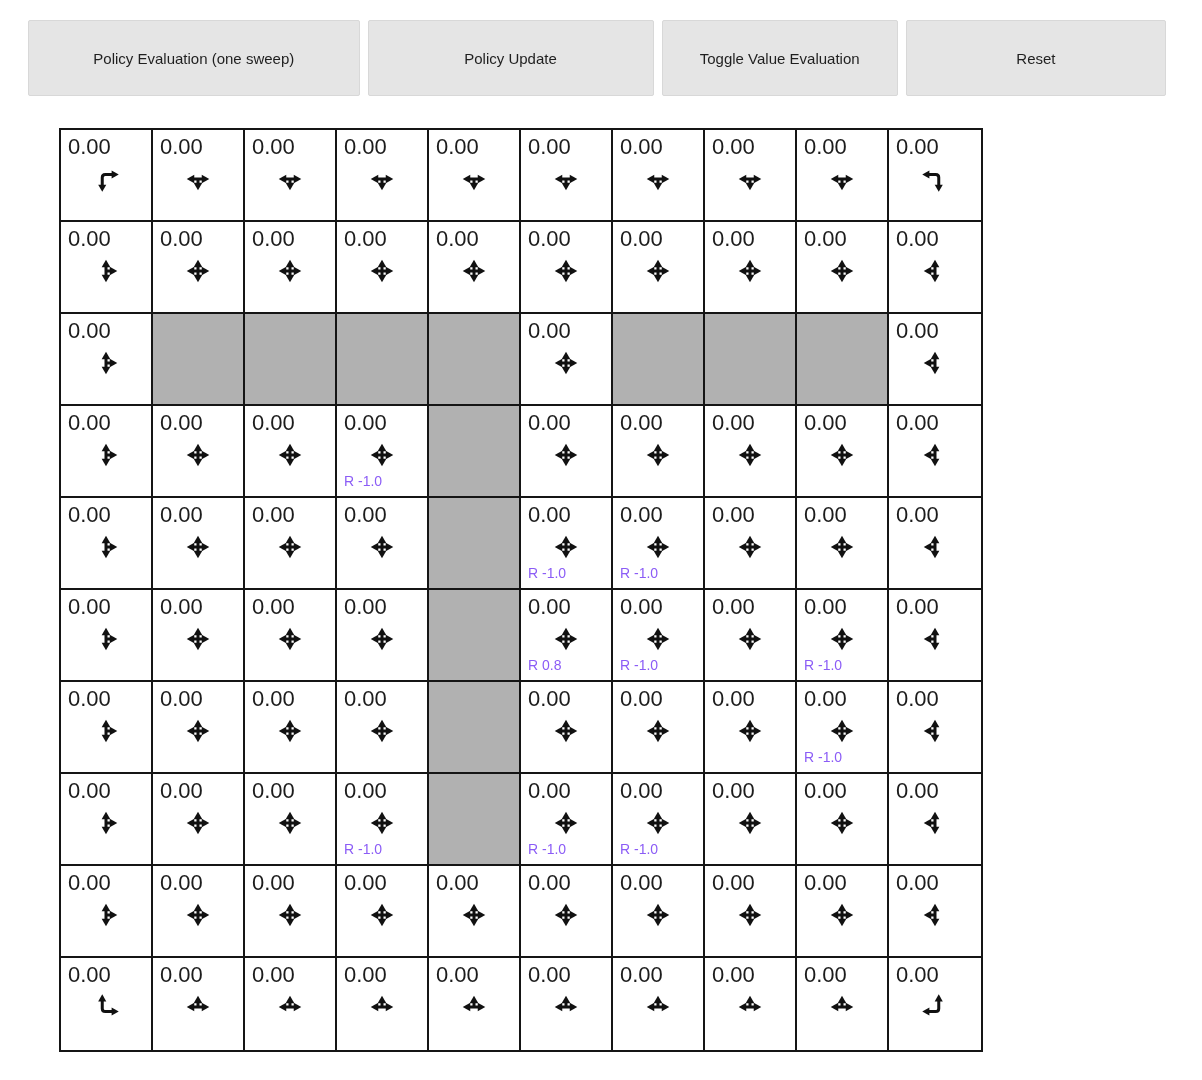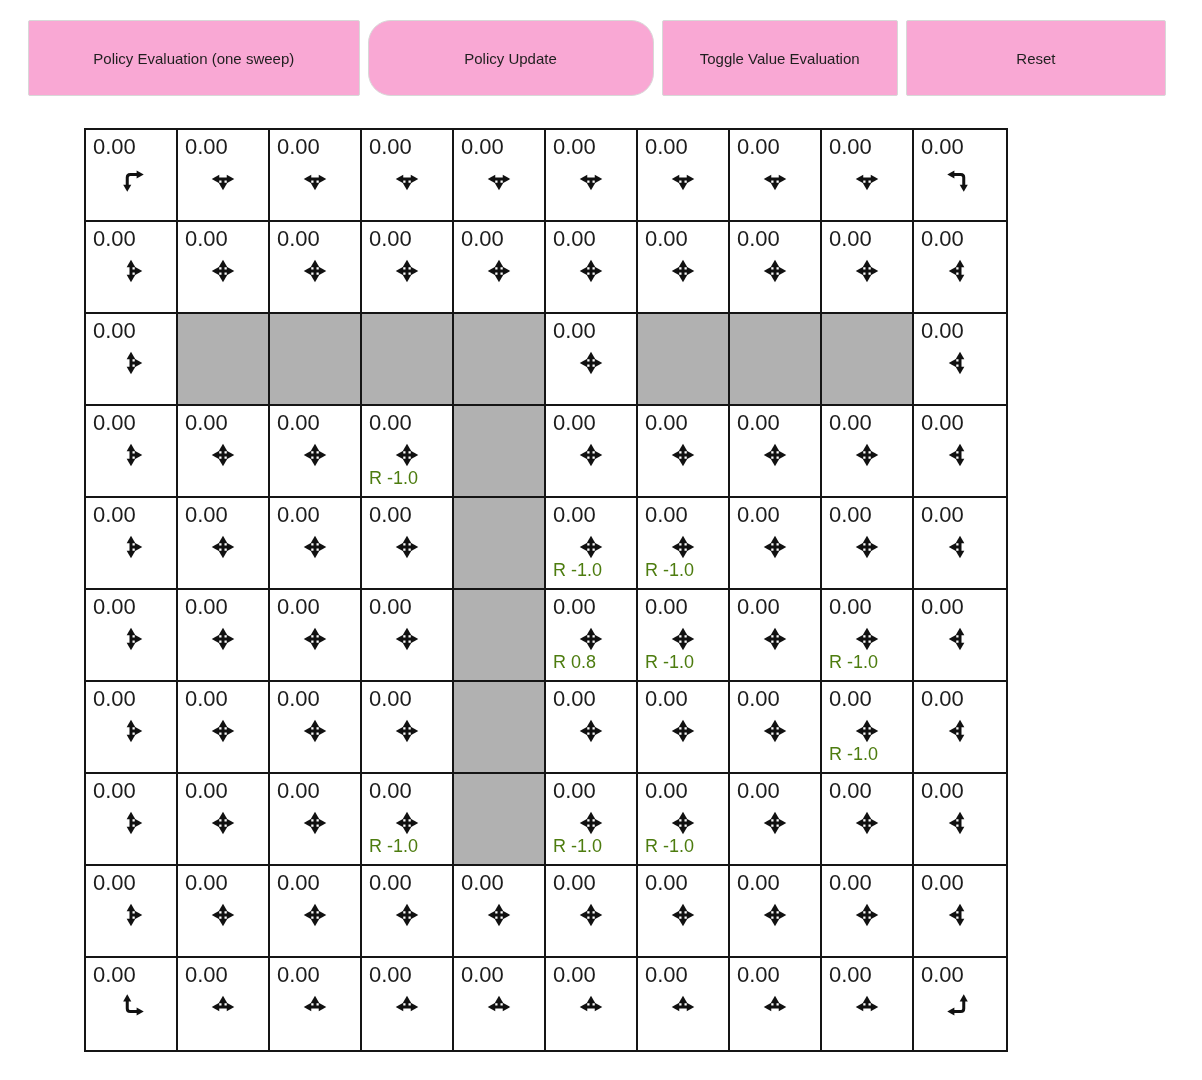--- a/index.html
+++ b/index.html
@@ -11,39 +11,39 @@
     overflow: hidden;
     font-family: "Liberation Sans", "DejaVu Sans", sans-serif;
   }
   .toolbar {
     display: flex;
     gap: 8px;
     margin: 20px 36px 0 28px;
   }
   .btn {
     height: 76px;
-    background: #f9a8d4;
+    background: #e5e5e5;
     border: 1px solid #d8d8d8;
     border-radius: 2px;
     font-family: inherit;
     font-size: 15px;
     color: #1f1f1f;
     display: flex;
     align-items: center;
     justify-content: center;
     box-sizing: border-box;
     cursor: pointer;
     padding: 16px;
   }
   .btn.b1 { width: 334px; }
-  .btn.b2 { width: 288px; border-radius: 23px; }
+  .btn.b2 { width: 288px; }
   .btn.b3 { width: 238px; }
   .btn.b4 { width: 262px; }
   #grid {
-    margin: 32px 0 0 84px;
+    margin: 32px 0 0 59px;
     width: 924px;
     height: 924px;
     box-sizing: border-box;
     border: 2px solid #151515;
     display: grid;
     grid-template-columns: repeat(10, 92px);
     grid-auto-rows: 92px;
     background: #ffffff;
   }
   .cell {
@@ -70,22 +70,22 @@
     left: 50%;
     transform: translateX(-50%);
     width: 30px;
     height: 30px;
   }
   .arrow svg { display: block; width: 100%; height: 100%; }
   .reward {
     position: absolute;
     left: 7px;
     bottom: 7px;
-    font-size: 18px;
-    color: #4d7c0f;
+    font-size: 14px;
+    color: #8b5cf6;
   }
 </style>
 </head>
 <body>
 
 <div class="toolbar">
   <button class="btn b1">Policy Evaluation (one sweep)</button>
   <button class="btn b2">Policy Update</button>
   <button class="btn b3">Toggle Value Evaluation</button>
   <button class="btn b4">Reset</button>

